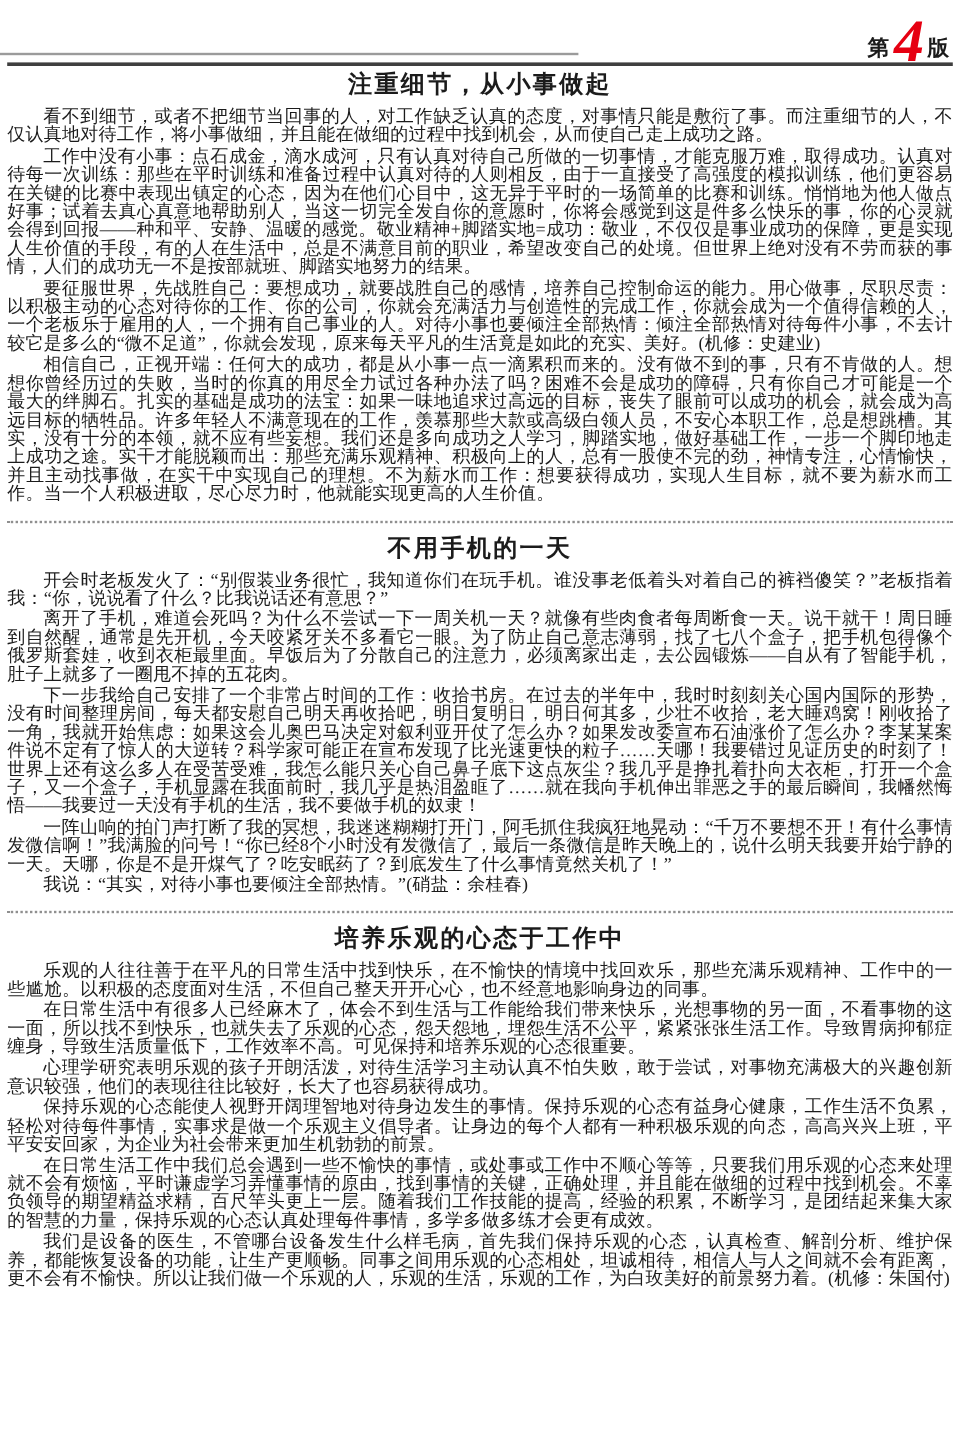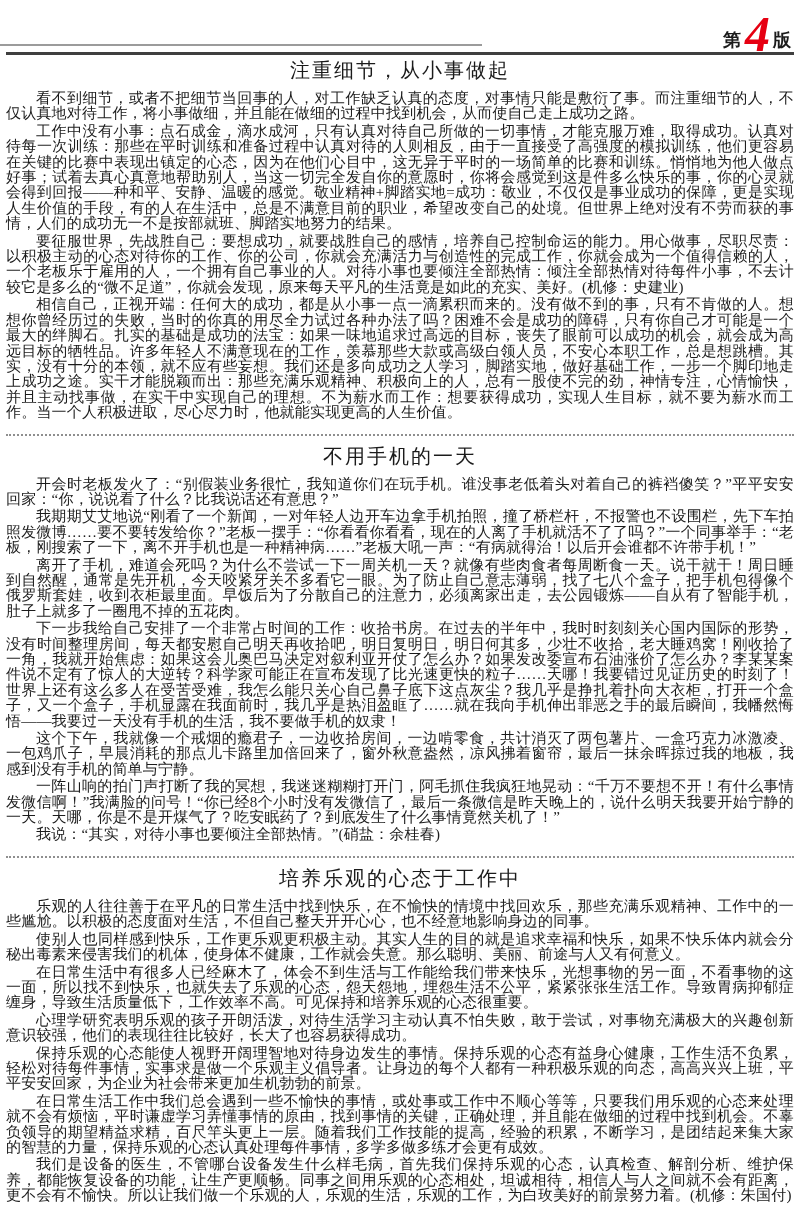--- a/index.html
+++ b/index.html
@@ -56,21 +56,21 @@
     font-style: italic;
     color: #e60012;
     line-height: 0.78;
     margin: 0 3px;
   }
   
   article { margin: 0; }
   .article-title {
     text-align: center;
     font-size: 20px;
-    font-weight: 400;
+    font-weight: 700;
     letter-spacing: 2px;
     margin: 0 0 7px 0;
   }
   article p {
     margin: 0 0 2px 0;
     font-size: 15px;
     line-height: 15.4px;
     text-align: justify;
     text-indent: 2em;
     letter-spacing: 0.2px;
@@ -103,35 +103,32 @@
       <p>看不到细节，或者不把细节当回事的人，对工作缺乏认真的态度，对事情只能是敷衍了事。而注重细节的人，不仅认真地对待工作，将小事做细，并且能在做细的过程中找到机会，从而使自己走上成功之路。</p>
       <p>工作中没有小事：点石成金，滴水成河，只有认真对待自己所做的一切事情，才能克服万难，取得成功。认真对待每一次训练：那些在平时训练和准备过程中认真对待的人则相反，由于一直接受了高强度的模拟训练，他们更容易在关键的比赛中表现出镇定的心态，因为在他们心目中，这无异于平时的一场简单的比赛和训练。悄悄地为他人做点好事；试着去真心真意地帮助别人，当这一切完全发自你的意愿时，你将会感觉到这是件多么快乐的事，你的心灵就会得到回报——种和平、安静、温暖的感觉。敬业精神+脚踏实地=成功：敬业，不仅仅是事业成功的保障，更是实现人生价值的手段，有的人在生活中，总是不满意目前的职业，希望改变自己的处境。但世界上绝对没有不劳而获的事情，人们的成功无一不是按部就班、脚踏实地努力的结果。</p>
       <p>要征服世界，先战胜自己：要想成功，就要战胜自己的感情，培养自己控制命运的能力。用心做事，尽职尽责：以积极主动的心态对待你的工作、你的公司，你就会充满活力与创造性的完成工作，你就会成为一个值得信赖的人，一个老板乐于雇用的人，一个拥有自己事业的人。对待小事也要倾注全部热情：倾注全部热情对待每件小事，不去计较它是多么的“微不足道”，你就会发现，原来每天平凡的生活竟是如此的充实、美好。(机修：史建业)</p>
       <p>相信自己，正视开端：任何大的成功，都是从小事一点一滴累积而来的。没有做不到的事，只有不肯做的人。想想你曾经历过的失败，当时的你真的用尽全力试过各种办法了吗？困难不会是成功的障碍，只有你自己才可能是一个最大的绊脚石。扎实的基础是成功的法宝：如果一味地追求过高远的目标，丧失了眼前可以成功的机会，就会成为高远目标的牺牲品。许多年轻人不满意现在的工作，羡慕那些大款或高级白领人员，不安心本职工作，总是想跳槽。其实，没有十分的本领，就不应有些妄想。我们还是多向成功之人学习，脚踏实地，做好基础工作，一步一个脚印地走上成功之途。实干才能脱颖而出：那些充满乐观精神、积极向上的人，总有一股使不完的劲，神情专注，心情愉快，并且主动找事做，在实干中实现自己的理想。不为薪水而工作：想要获得成功，实现人生目标，就不要为薪水而工作。当一个人积极进取，尽心尽力时，他就能实现更高的人生价值。</p>
     </article>
 
     <hr class="divider">
 
     <article>
       <h1 class="article-title">不用手机的一天</h1>
-      <p>开会时老板发火了：“别假装业务很忙，我知道你们在玩手机。谁没事老低着头对着自己的裤裆傻笑？”平平安安回家：“你，说说看了什么？比我说话还有意思？”</p>
-      <p>我期期艾艾地说“刚看了一个新闻，一对年轻人边开车边拿手机拍照，撞了桥栏杆，不报警也不设围栏，先下车拍照发微博……要不要转发给你？”老板一摆手：“你看看你看看，现在的人离了手机就活不了了吗？”一个同事举手：“老板，刚搜索了一下，离不开手机也是一种精神病……”老板大吼一声：“有病就得治！以后开会谁都不许带手机！”</p>
+      <p>开会时老板发火了：“别假装业务很忙，我知道你们在玩手机。谁没事老低着头对着自己的裤裆傻笑？”老板指着我：“你，说说看了什么？比我说话还有意思？”</p>
       <p>离开了手机，难道会死吗？为什么不尝试一下一周关机一天？就像有些肉食者每周断食一天。说干就干！周日睡到自然醒，通常是先开机，今天咬紧牙关不多看它一眼。为了防止自己意志薄弱，找了七八个盒子，把手机包得像个俄罗斯套娃，收到衣柜最里面。早饭后为了分散自己的注意力，必须离家出走，去公园锻炼——自从有了智能手机，肚子上就多了一圈甩不掉的五花肉。</p>
       <p>下一步我给自己安排了一个非常占时间的工作：收拾书房。在过去的半年中，我时时刻刻关心国内国际的形势，没有时间整理房间，每天都安慰自己明天再收拾吧，明日复明日，明日何其多，少壮不收拾，老大睡鸡窝！刚收拾了一角，我就开始焦虑：如果这会儿奥巴马决定对叙利亚开仗了怎么办？如果发改委宣布石油涨价了怎么办？李某某案件说不定有了惊人的大逆转？科学家可能正在宣布发现了比光速更快的粒子……天哪！我要错过见证历史的时刻了！世界上还有这么多人在受苦受难，我怎么能只关心自己鼻子底下这点灰尘？我几乎是挣扎着扑向大衣柜，打开一个盒子，又一个盒子，手机显露在我面前时，我几乎是热泪盈眶了……就在我向手机伸出罪恶之手的最后瞬间，我幡然悔悟——我要过一天没有手机的生活，我不要做手机的奴隶！</p>
-      <p>这个下午，我就像一个戒烟的瘾君子，一边收拾房间，一边啃零食，共计消灭了两包薯片、一盒巧克力冰激凌、一包鸡爪子，早晨消耗的那点儿卡路里加倍回来了，窗外秋意盎然，凉风拂着窗帘，最后一抹余晖掠过我的地板，我感到没有手机的简单与宁静。</p>
       <p>一阵山响的拍门声打断了我的冥想，我迷迷糊糊打开门，阿毛抓住我疯狂地晃动：“千万不要想不开！有什么事情发微信啊！”我满脸的问号！“你已经8个小时没有发微信了，最后一条微信是昨天晚上的，说什么明天我要开始宁静的一天。天哪，你是不是开煤气了？吃安眠药了？到底发生了什么事情竟然关机了！”</p>
       <p>我说：“其实，对待小事也要倾注全部热情。”(硝盐：余桂春)</p>
     </article>
 
     <hr class="divider">
 
     <article>
       <h1 class="article-title">培养乐观的心态于工作中</h1>
       <p>乐观的人往往善于在平凡的日常生活中找到快乐，在不愉快的情境中找回欢乐，那些充满乐观精神、工作中的一些尴尬。以积极的态度面对生活，不但自己整天开开心心，也不经意地影响身边的同事。</p>
-      <p>使别人也同样感到快乐，工作更乐观更积极主动。其实人生的目的就是追求幸福和快乐，如果不快乐体内就会分秘出毒素来侵害我们的机体，使身体不健康，工作就会失意。那么聪明、美丽、前途与人又有何意义。</p>
       <p>在日常生活中有很多人已经麻木了，体会不到生活与工作能给我们带来快乐，光想事物的另一面，不看事物的这一面，所以找不到快乐，也就失去了乐观的心态，怨天怨地，埋怨生活不公平，紧紧张张生活工作。导致胃病抑郁症缠身，导致生活质量低下，工作效率不高。可见保持和培养乐观的心态很重要。</p>
       <p>心理学研究表明乐观的孩子开朗活泼，对待生活学习主动认真不怕失败，敢于尝试，对事物充满极大的兴趣创新意识较强，他们的表现往往比较好，长大了也容易获得成功。</p>
       <p>保持乐观的心态能使人视野开阔理智地对待身边发生的事情。保持乐观的心态有益身心健康，工作生活不负累，轻松对待每件事情，实事求是做一个乐观主义倡导者。让身边的每个人都有一种积极乐观的向态，高高兴兴上班，平平安安回家，为企业为社会带来更加生机勃勃的前景。</p>
       <p>在日常生活工作中我们总会遇到一些不愉快的事情，或处事或工作中不顺心等等，只要我们用乐观的心态来处理就不会有烦恼，平时谦虚学习弄懂事情的原由，找到事情的关键，正确处理，并且能在做细的过程中找到机会。不辜负领导的期望精益求精，百尺竿头更上一层。随着我们工作技能的提高，经验的积累，不断学习，是团结起来集大家的智慧的力量，保持乐观的心态认真处理每件事情，多学多做多练才会更有成效。</p>
       <p>我们是设备的医生，不管哪台设备发生什么样毛病，首先我们保持乐观的心态，认真检查、解剖分析、维护保养，都能恢复设备的功能，让生产更顺畅。同事之间用乐观的心态相处，坦诚相待，相信人与人之间就不会有距离，更不会有不愉快。所以让我们做一个乐观的人，乐观的生活，乐观的工作，为白玫美好的前景努力着。(机修：朱国付)</p>
     </article>
 
   </main>
 
 </div>

